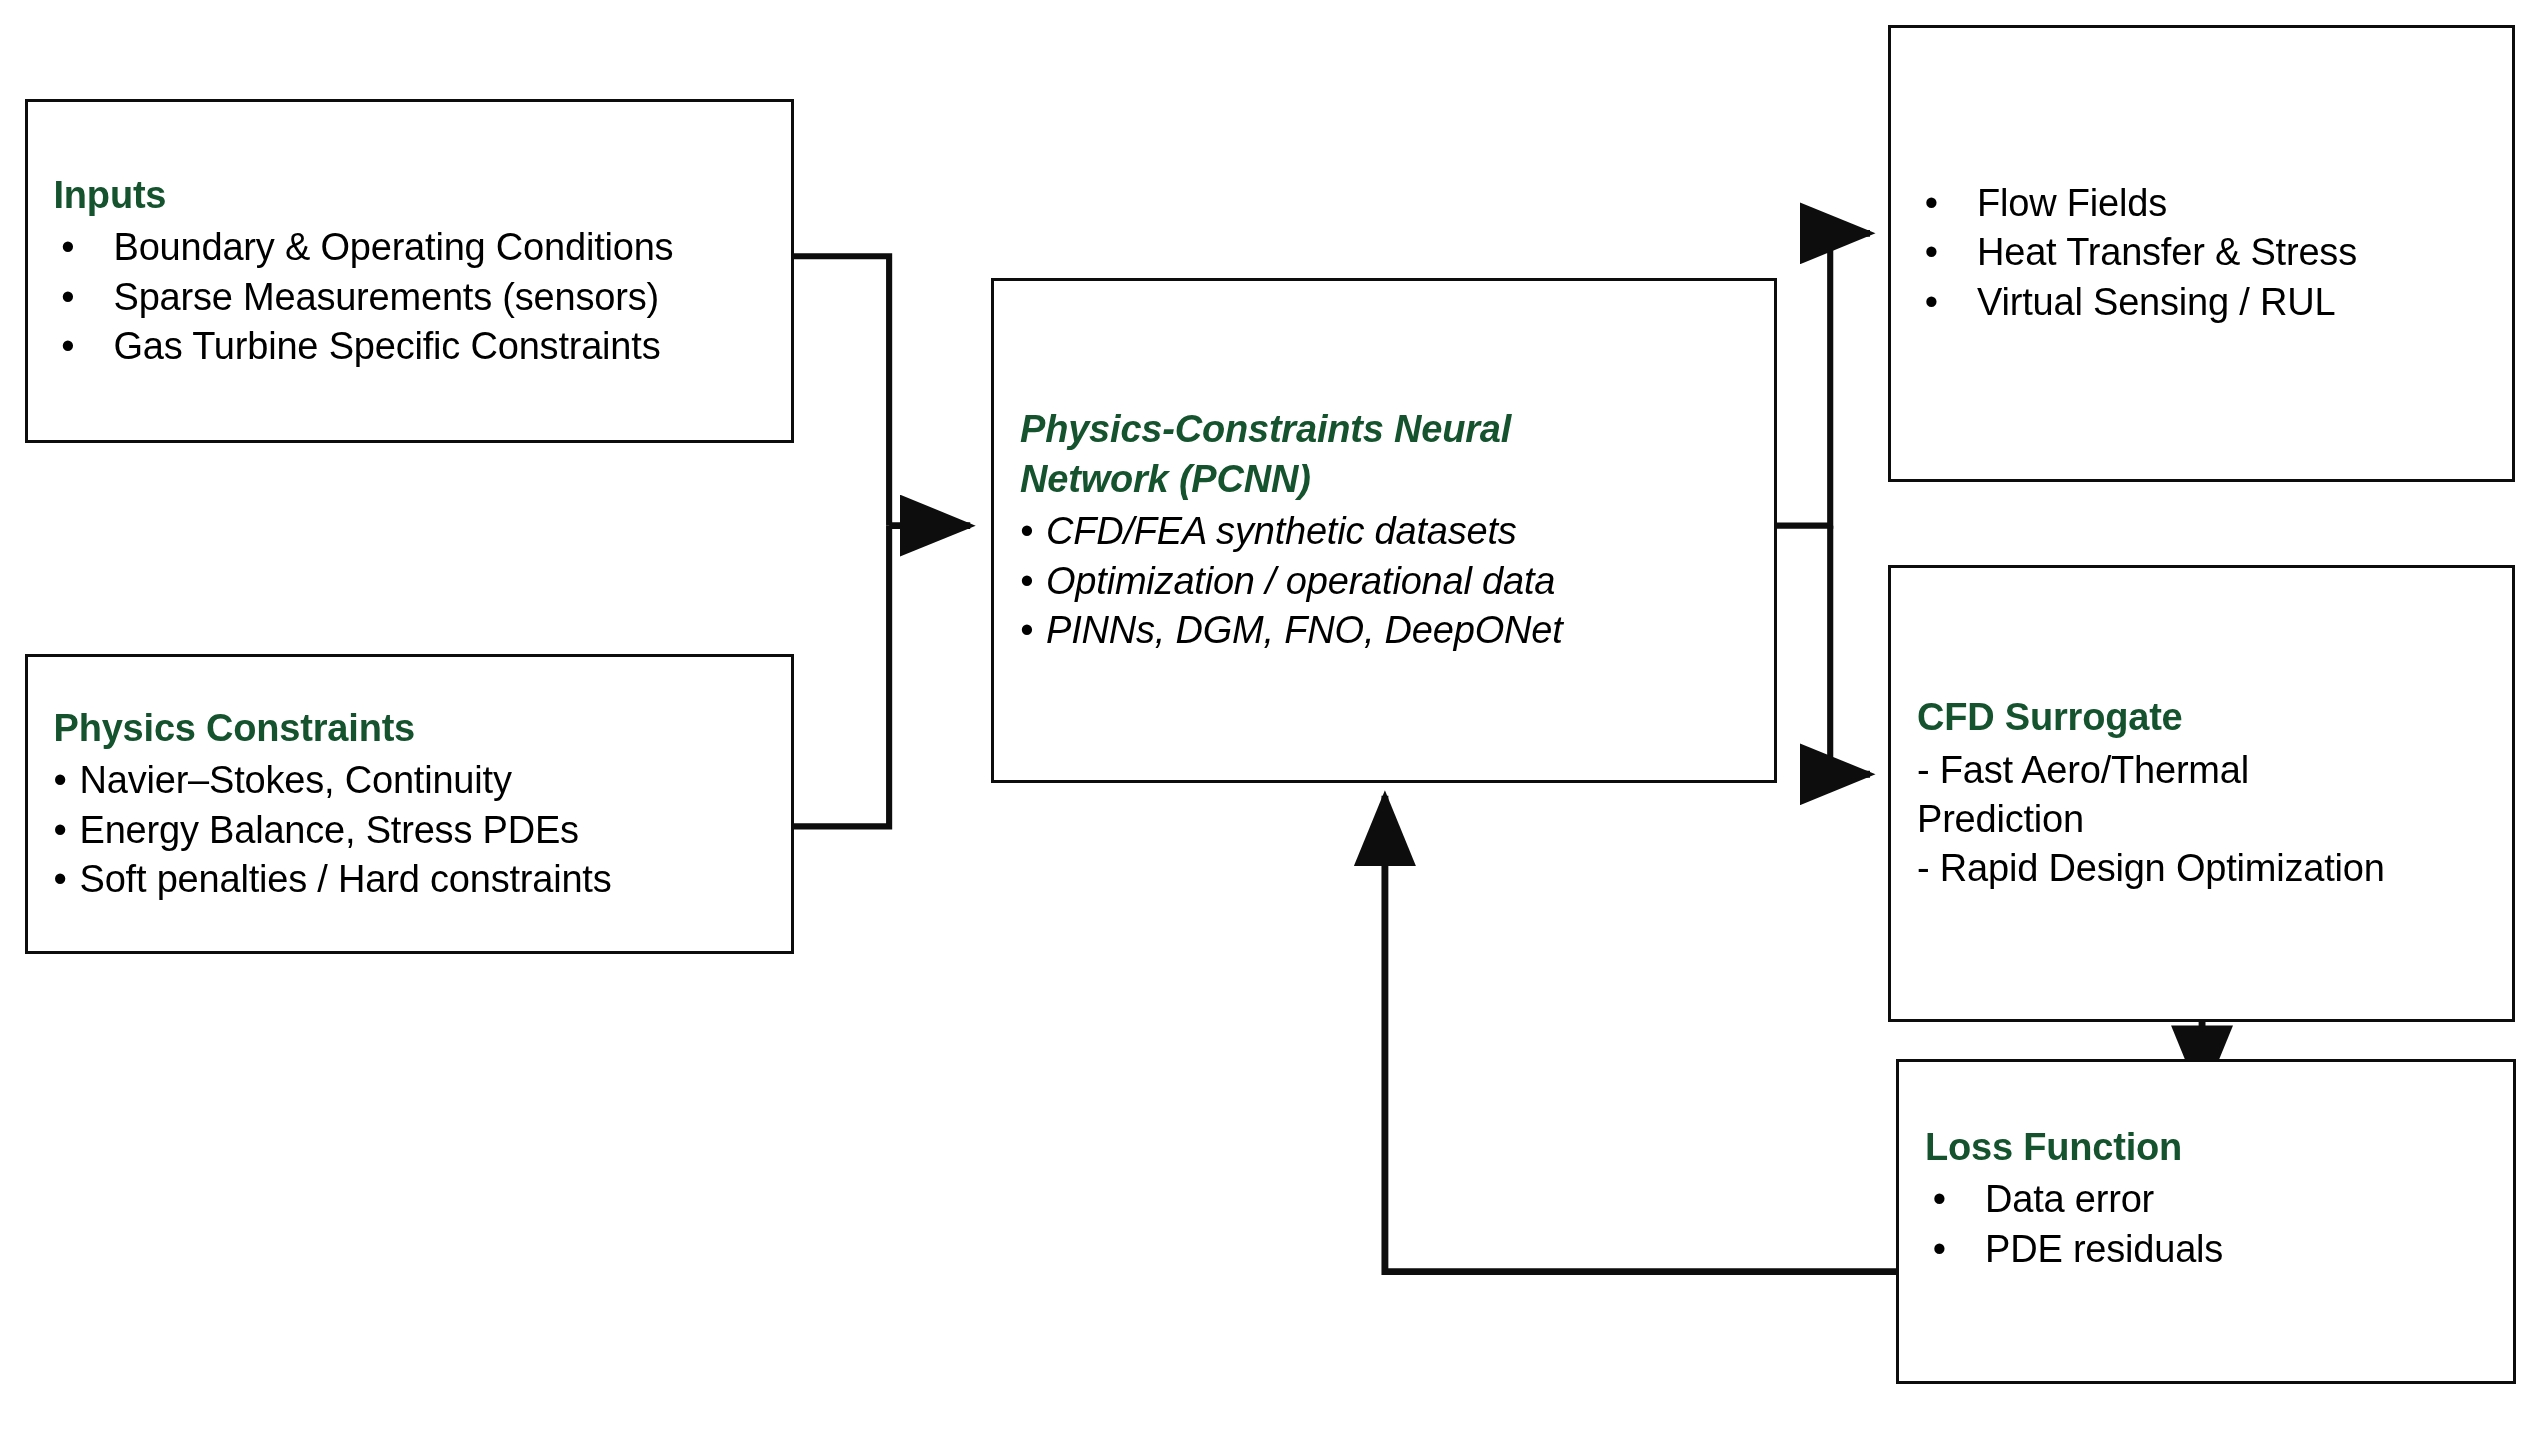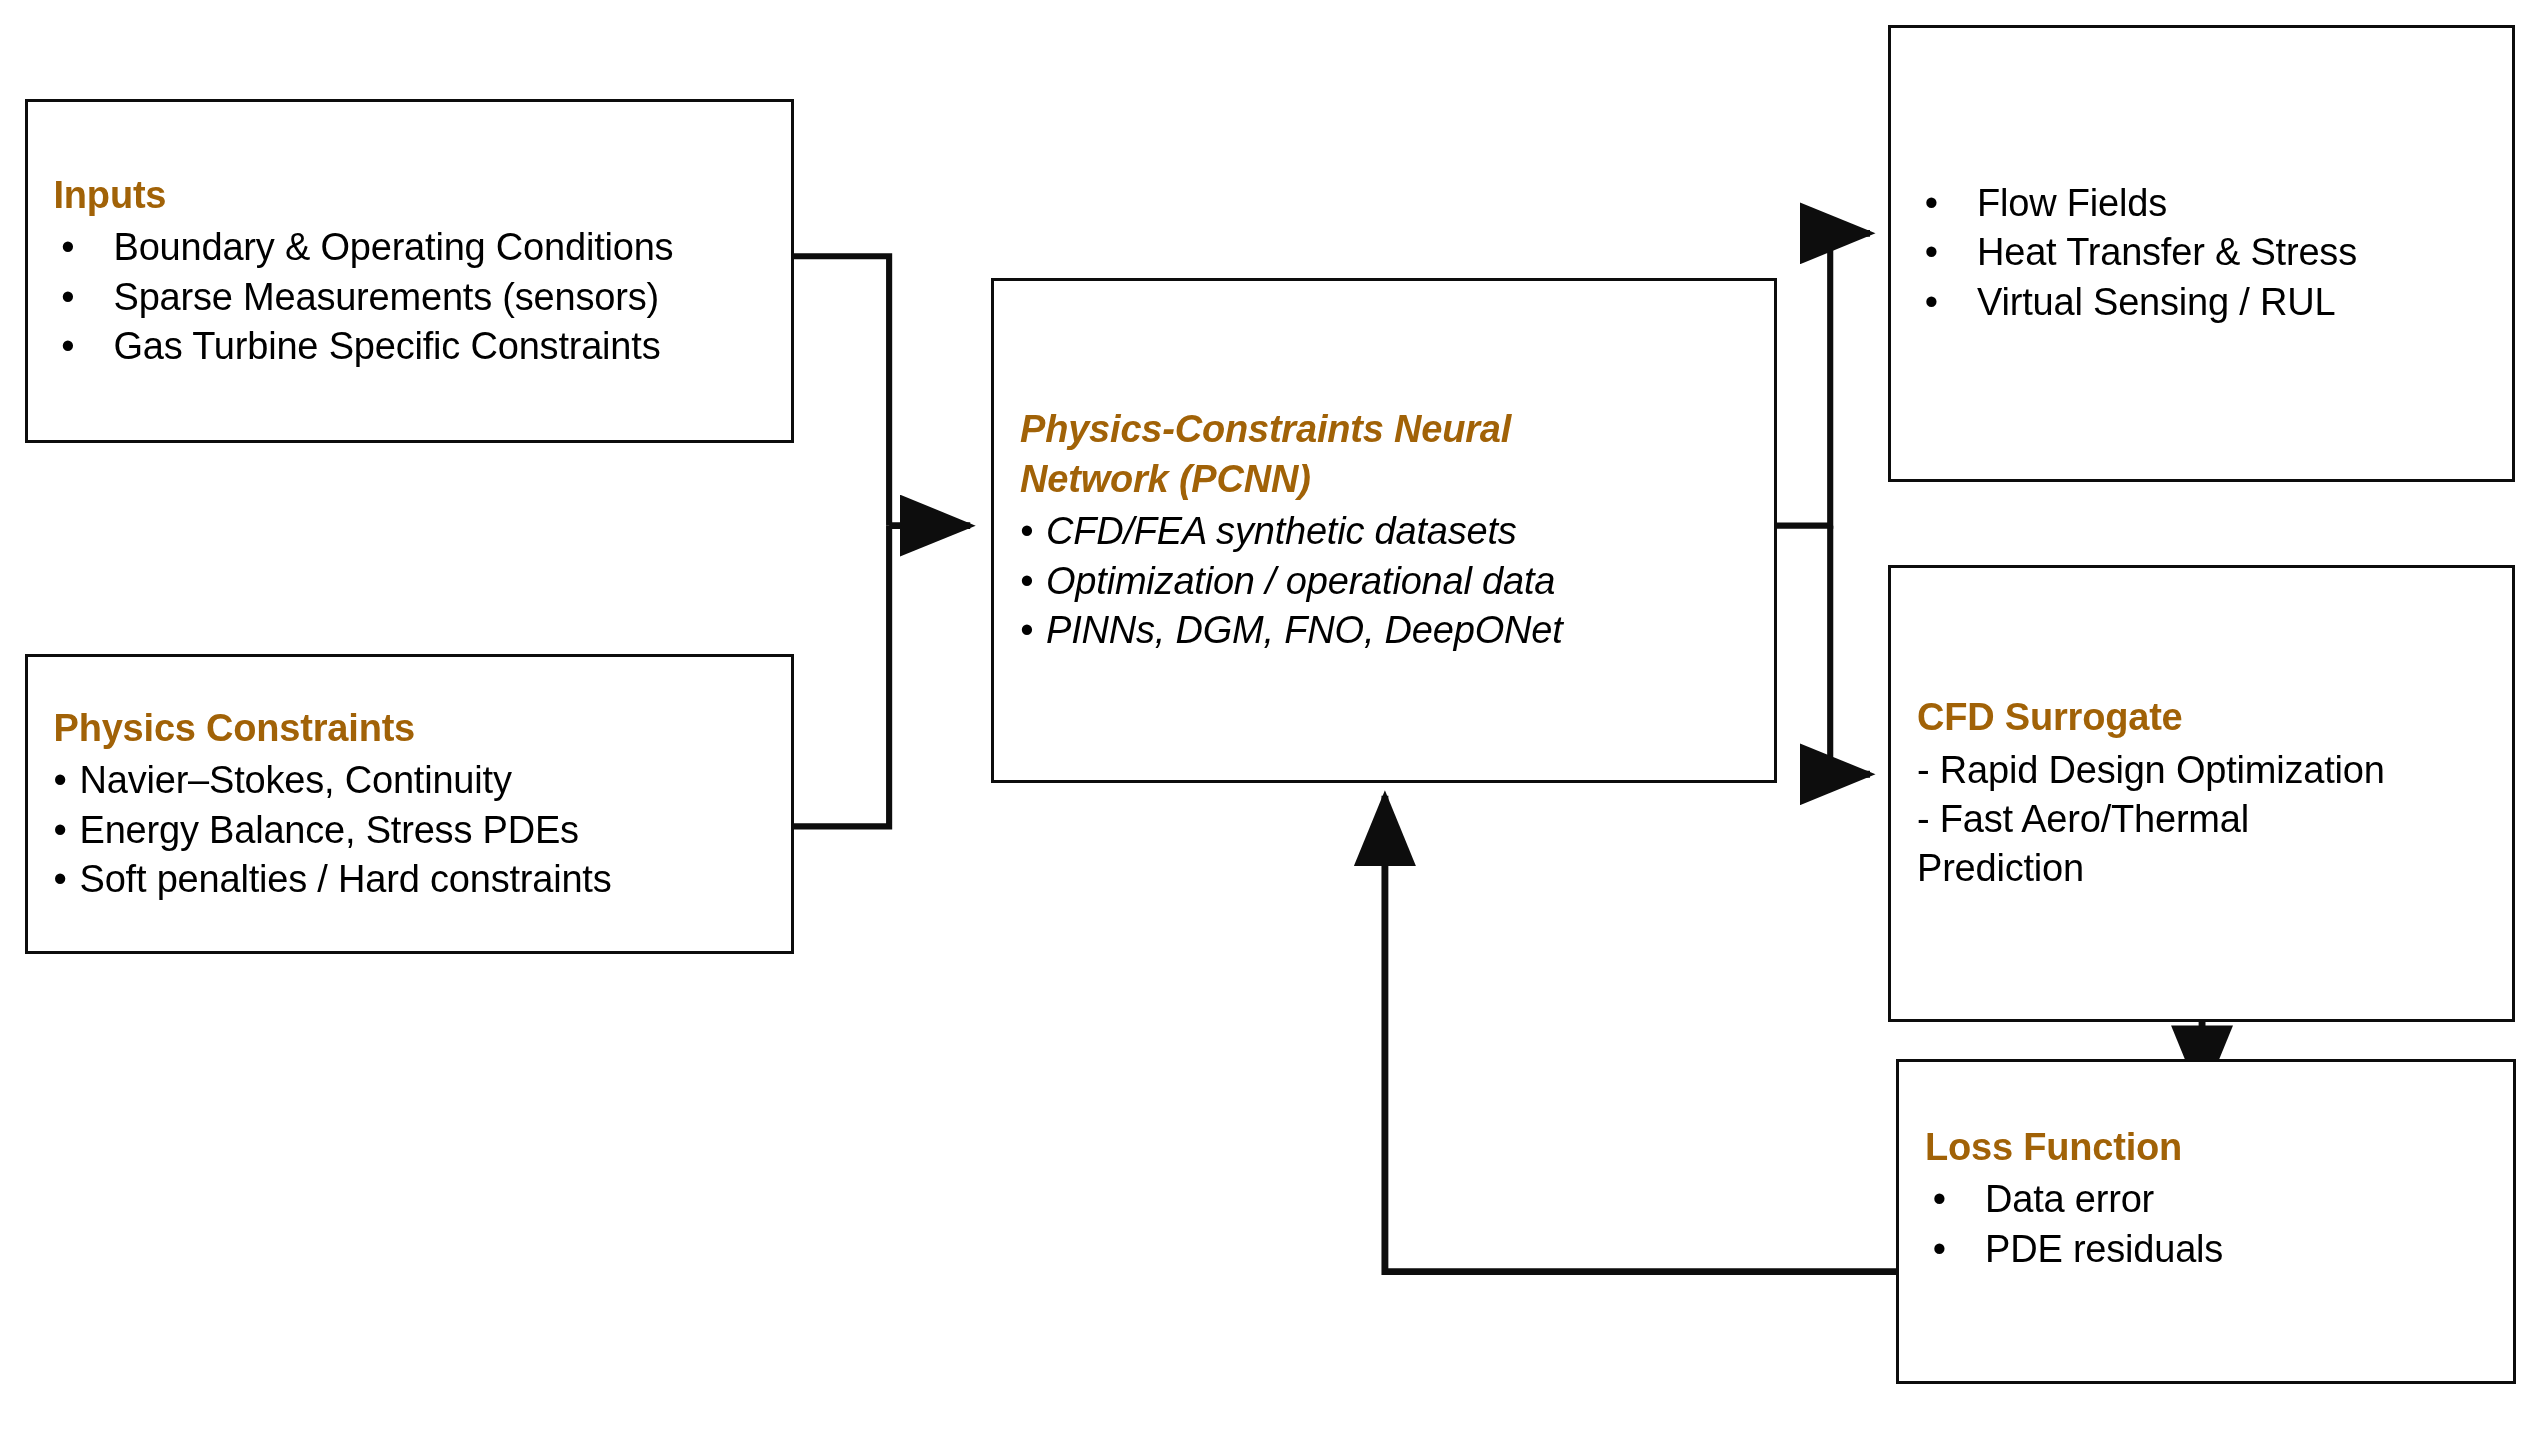--- a/index.html
+++ b/index.html
@@ -36,21 +36,21 @@
     justify-content: center;
     z-index: 3;
   }
   .box-inner {
     padding: 0 26px;
   }
   .box-title {
     font-weight: bold;
     font-size: 38px;
     line-height: 1.30;
-    color: #a16207;
+    color: #14532d;
     letter-spacing: -0.2px;
     margin-bottom: 3.1px;
   }
   .bullets {
     list-style: none;
     margin: 0;
     padding: 0;
   }
   .bullets li {
     font-size: 38px;
@@ -160,22 +160,22 @@
         <li><span class="dot">•</span><span>Heat Transfer &amp; Stress</span></li>
         <li><span class="dot">•</span><span>Virtual Sensing / RUL</span></li>
       </ul>
     </div>
   </div>
 
   <div class="box" style="left:1888px; top:565px; width:627px; height:457px;">
     <div class="box-inner">
       <div class="box-title">CFD Surrogate</div>
       <ul class="bullets dash">
+        <li style="max-width:490px;"><span>- Fast Aero/Thermal Prediction</span></li>
         <li><span>- Rapid Design Optimization</span></li>
-        <li style="max-width:490px;"><span>- Fast Aero/Thermal Prediction</span></li>
       </ul>
     </div>
   </div>
 
   <div class="box" style="left:1896px; top:1059px; width:620px; height:325px;">
     <div class="box-inner" style="margin-top:-46px;">
       <div class="box-title">Loss Function</div>
       <ul class="bullets wide">
         <li><span class="dot">•</span><span>Data error</span></li>
         <li><span class="dot">•</span><span>PDE residuals</span></li>

